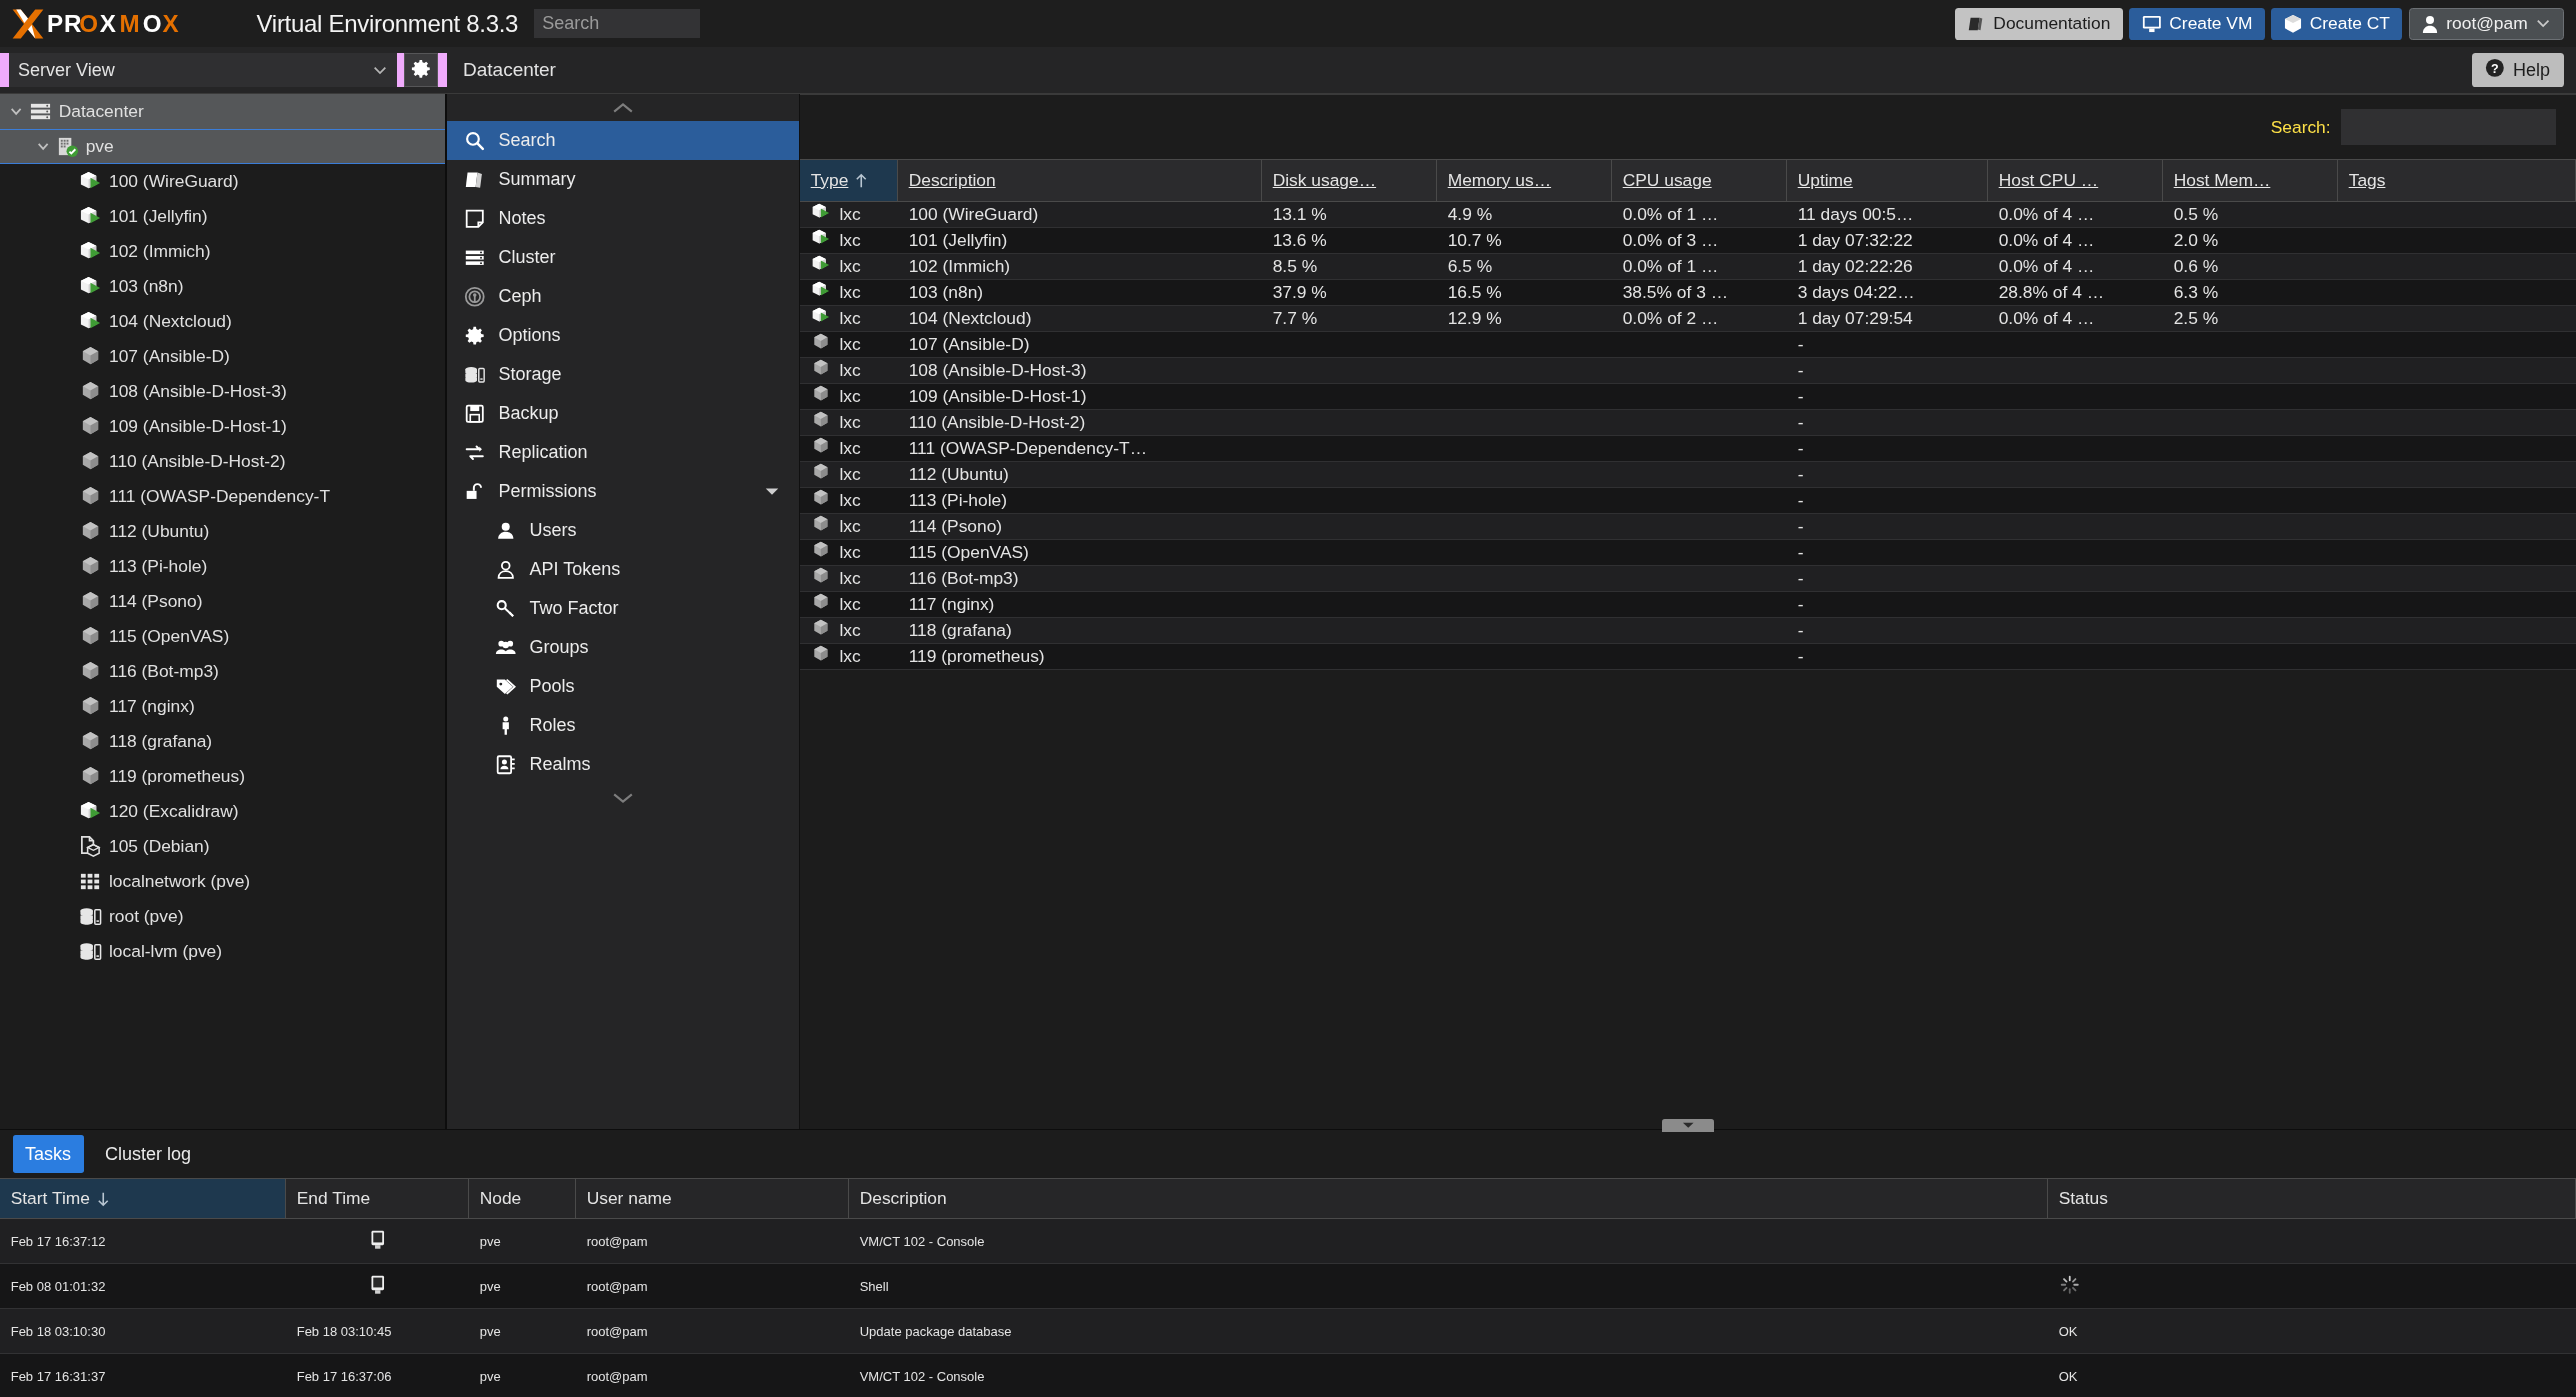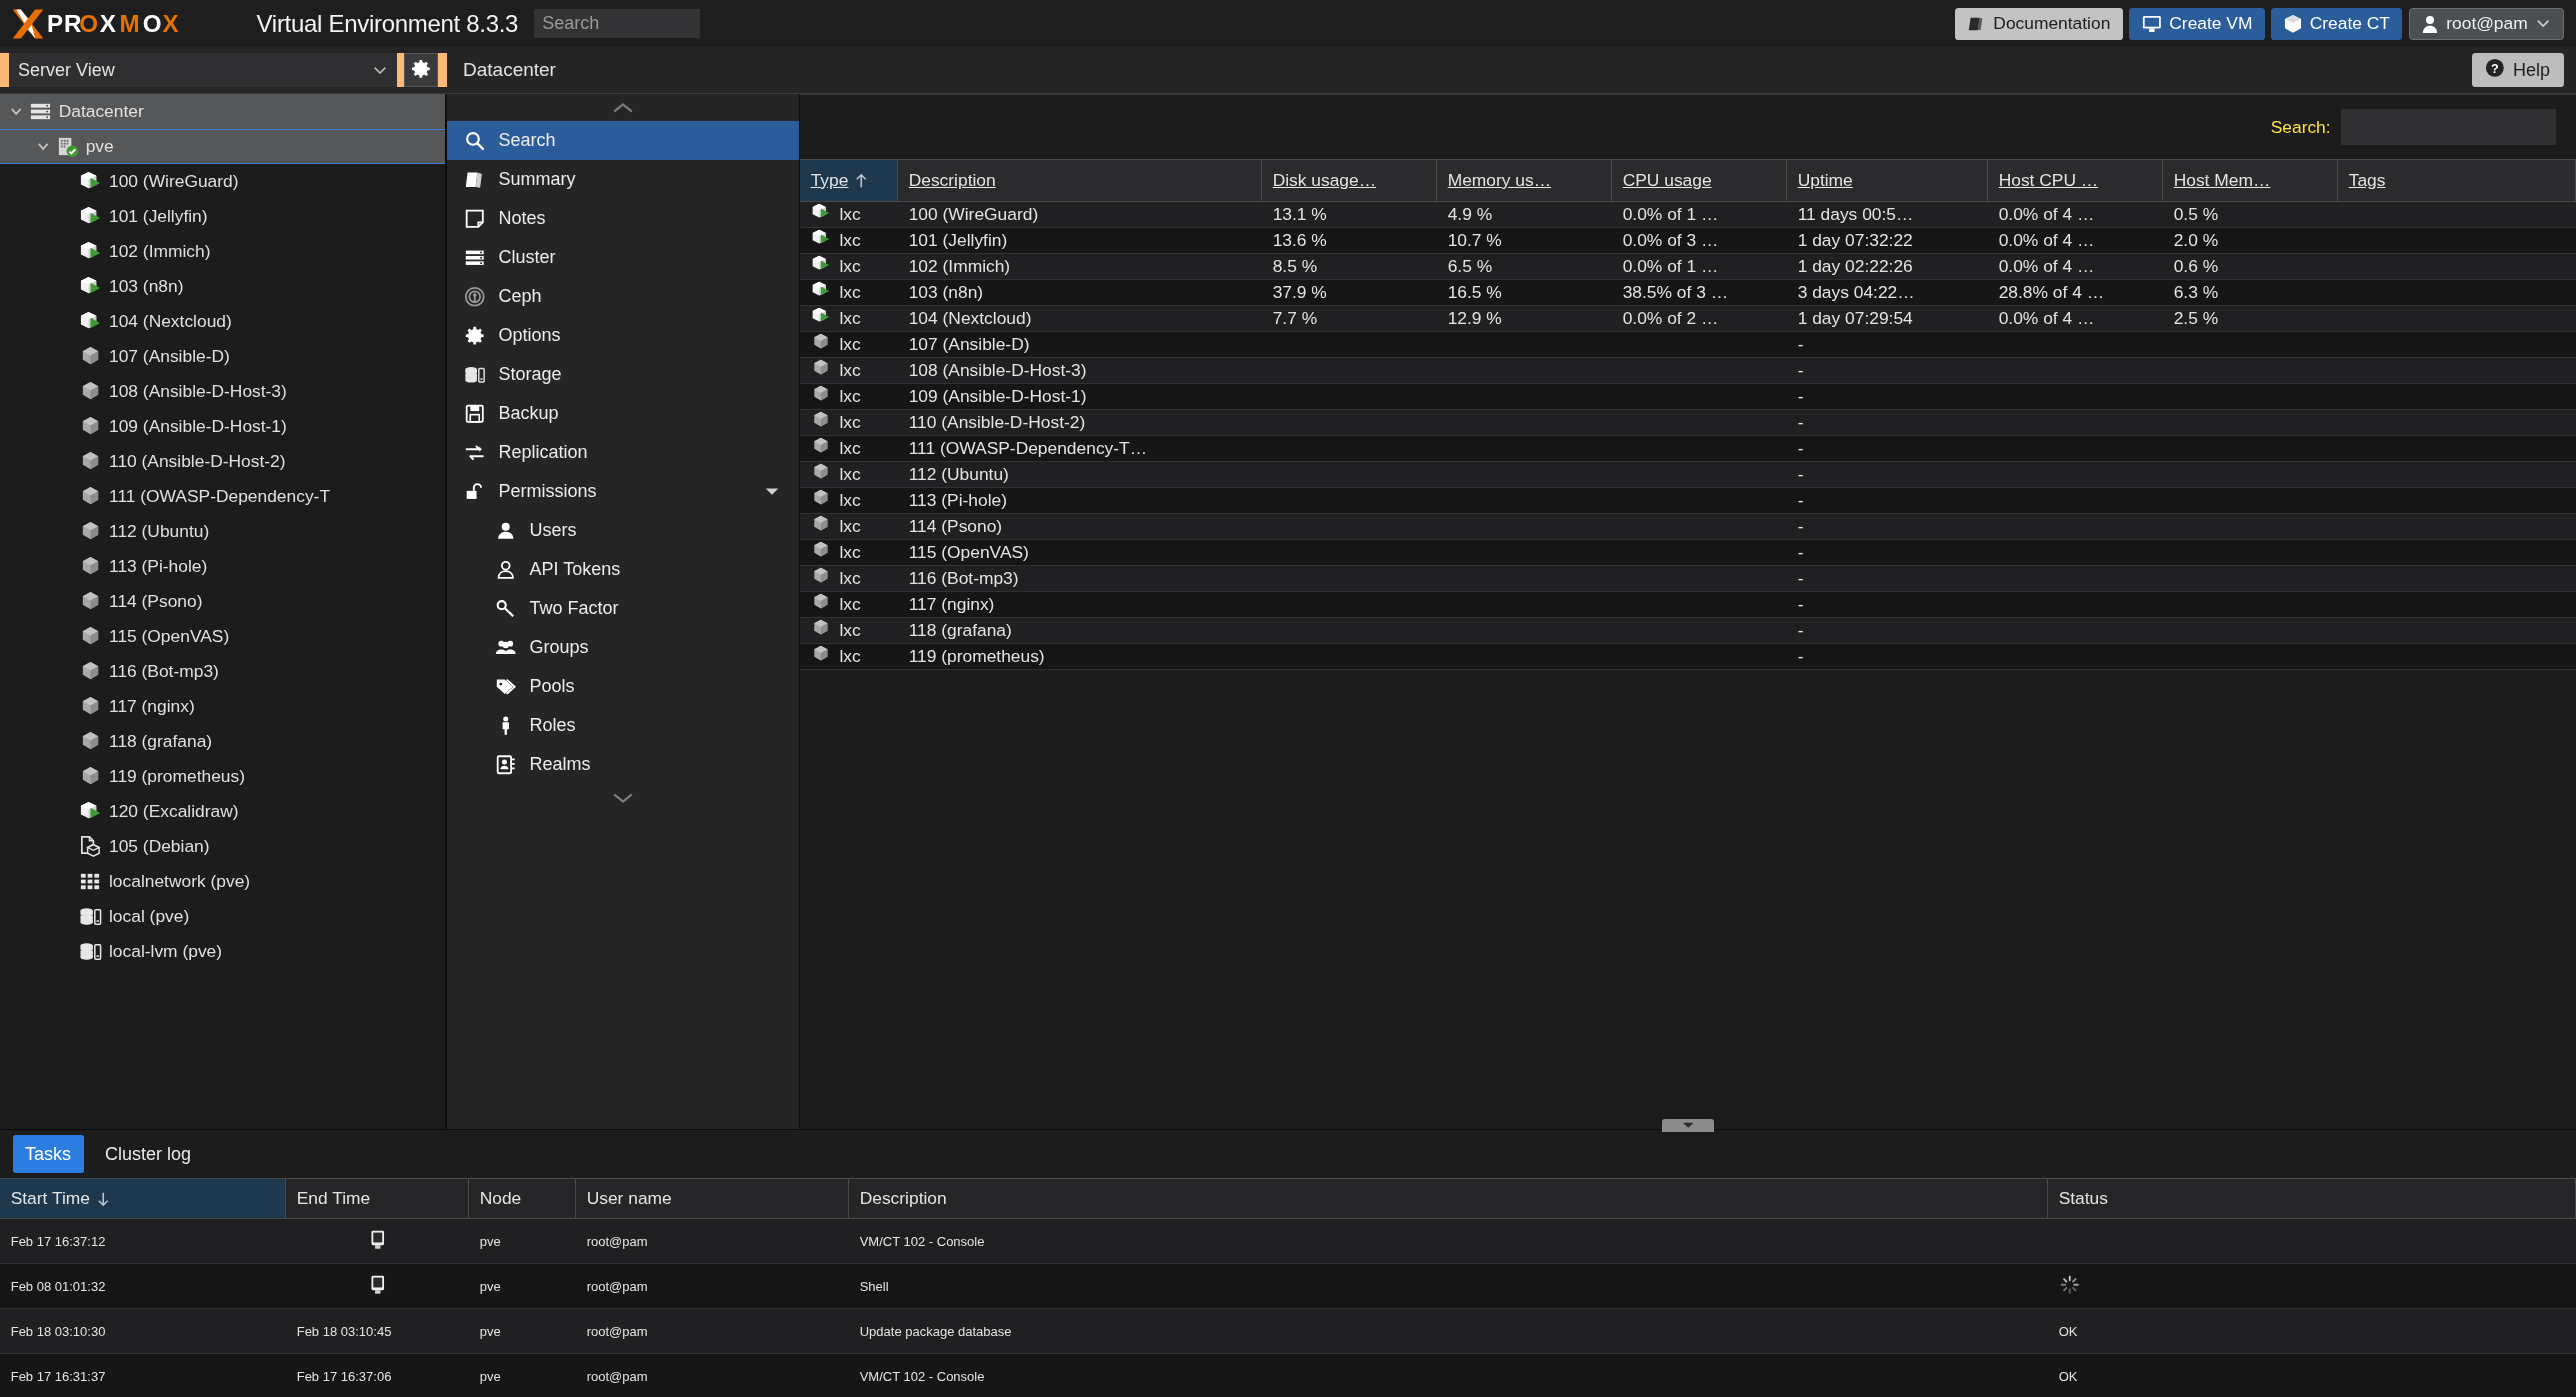--- a/index.html
+++ b/index.html
@@ -35,21 +35,21 @@
   .tbtn.grey { background: #c3c3c3; color: #1d1d1d; }
   .tbtn.blue { background: #2b5d9b; color: #fff; }
   .tbtn.user { background: #4b4f52; color: #f0f0f0; border: 0.9px solid #6c7074; }
   .tbtn .ic { display: flex; align-items: center; }
 
   
   .secondbar {
     height: 47px; flex: 0 0 47px; background: #252526; display: flex; align-items: center;
     border-bottom: 0.9px solid #3a3a3a;
   }
-  .sb-left { width: 447px; flex: 0 0 447px; display: flex; align-items: center; padding: 0 9px; gap: 7.2px; background:#fdba74; }
+  .sb-left { width: 447px; flex: 0 0 447px; display: flex; align-items: center; padding: 0 9px; gap: 7.2px; background:#f0abfc; }
   .viewselect {
     flex: 1; height: 34px; background: #2f2f31; display: flex; align-items: center;
     padding: 0 9px; font-size: 18px; color: #e4e4e4; cursor: pointer; position: relative;
   }
   .viewselect .chev { margin-left: auto; }
   .gearbtn {
     width: 34px; height: 34px; background: #3a3a3c; border: 0.9px solid #565658;
     display: flex; align-items: center; justify-content: center; cursor: pointer;
   }
   .breadcrumb { padding-left: 16px; font-size: 19px; color: #e3e3e3; }
@@ -533,21 +533,21 @@
           <span class="ticon">
             <svg width="23" height="23" viewBox="0 0 24 24">
               <ellipse cx="8" cy="6" rx="6.5" ry="2.6" fill="#e6e6e6"></ellipse>
               <path d="M1.5 6 v3.5 c0 1.4 2.9 2.6 6.5 2.6 s6.5-1.2 6.5-2.6 V6" fill="#e6e6e6"></path>
               <path d="M1.5 11 v3.5 c0 1.4 2.9 2.6 6.5 2.6 s6.5-1.2 6.5-2.6 V11" fill="#e6e6e6"></path>
               <path d="M1.5 15.5 v2.5 c0 1.4 2.9 2.6 6.5 2.6 s6.5-1.2 6.5-2.6 v-2.5" fill="#e6e6e6"></path>
               <rect x="16.5" y="5" width="6" height="15" rx="1" fill="none" stroke="#e6e6e6" stroke-width="1.6"></rect>
               <rect x="18.2" y="16" width="2.6" height="1.6" fill="#e6e6e6"></rect>
             </svg>
           </span>
-          <span class="tlabel">local (pve)</span>
+          <span class="tlabel">root (pve)</span>
         </div>
         <div class="tnode lvl2">
           <span class="ticon">
             <svg width="23" height="23" viewBox="0 0 24 24">
               <ellipse cx="8" cy="6" rx="6.5" ry="2.6" fill="#e6e6e6"></ellipse>
               <path d="M1.5 6 v3.5 c0 1.4 2.9 2.6 6.5 2.6 s6.5-1.2 6.5-2.6 V6" fill="#e6e6e6"></path>
               <path d="M1.5 11 v3.5 c0 1.4 2.9 2.6 6.5 2.6 s6.5-1.2 6.5-2.6 V11" fill="#e6e6e6"></path>
               <path d="M1.5 15.5 v2.5 c0 1.4 2.9 2.6 6.5 2.6 s6.5-1.2 6.5-2.6 v-2.5" fill="#e6e6e6"></path>
               <rect x="16.5" y="5" width="6" height="15" rx="1" fill="none" stroke="#e6e6e6" stroke-width="1.6"></rect>
               <rect x="18.2" y="16" width="2.6" height="1.6" fill="#e6e6e6"></rect>

